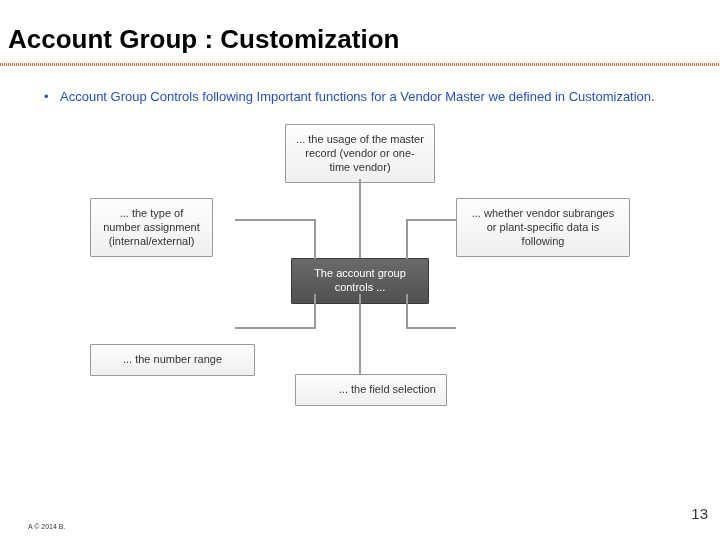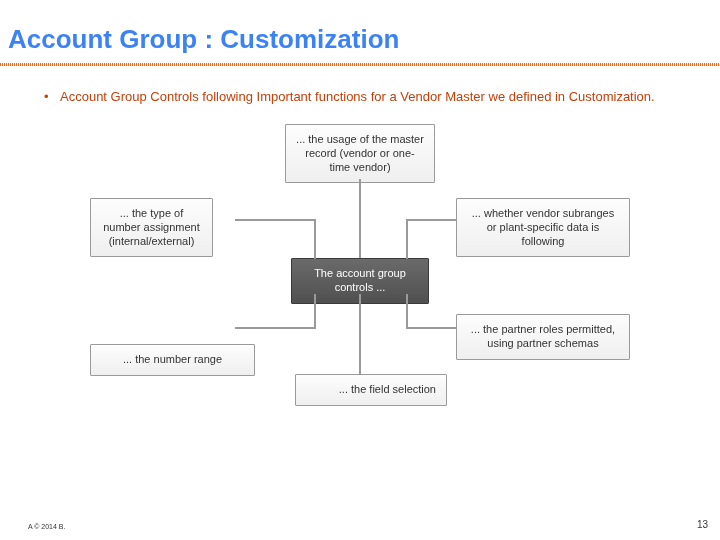--- a/index.html
+++ b/index.html
@@ -5,36 +5,36 @@
     * { margin: 0; padding: 0; box-sizing: border-box; }
     body {
       width: 720px;
       height: 540px;
       background: #fff;
       font-family: Arial, sans-serif;
       position: relative;
       overflow: hidden;
     }
     .title {
-      color: #3b82f6;
+      color: #000000;
       font-size: 26px;
       font-weight: bold;
       padding: 24px 15px 8px 8px;
     }
     .divider {
       width: 100%;
       height: 3px;
       background: repeating-linear-gradient(90deg, #e86a1a 0 1px, #fff 1px 2px);
     }
     .bullet-area {
       padding: 22px 32px 10px 44px;
     }
     .bullet-item {
       font-size: 13px;
-      color: #c2410c;
+      color: #1d4ed8;
       text-align: justify;
       line-height: 1.4;
       position: relative;
       padding-left: 16px;
     }
     .bullet-item::before {
       content: "•";
       position: absolute;
       left: 0;
       top: 0;
@@ -68,22 +68,22 @@
     .footer-left {
       position: absolute;
       left: 28px;
       bottom: 10px;
       font-size: 7px;
       color: #333;
     }
     .footer-right {
       position: absolute;
       right: 12px;
-      bottom: 10px;
-      font-size: 10px;
+      bottom: 18px;
+      font-size: 15px;
       color: #333;
     }
   </style>
 </head>
 <body>
 
 <div class="title">Account Group : Customization</div>
 <div class="divider"></div>
 
 <div class="bullet-area">
@@ -102,21 +102,20 @@
   <div class="line" style="left:224px; top:95px; width:2px; height:40px;"></div>
 
   <div class="box" style="left:0px; top:190px; width:165px;margin-top:30px;">... the number range</div>
   <div class="line" style="left:145px; top:203px; width:80px; height:2px;"></div>
   <div class="line" style="left:224px; top:170px; width:2px; height:35px;"></div>
 
   <div class="box" style="left:366px; top:74px; width:174px;">... whether vendor subranges or plant-specific data is following</div>
   <div class="line" style="left:316px; top:95px; width:50px; height:2px;"></div>
   <div class="line" style="left:316px; top:95px; width:2px; height:40px;"></div>
 
-  <div class="box" style="left:366px; top:190px; width:174px;">... the partner roles permitted, using partner schemas</div>
   <div class="line" style="left:316px; top:203px; width:50px; height:2px;"></div>
   <div class="line" style="left:316px; top:170px; width:2px; height:35px;"></div>
 
   <div class="box" style="left:205px; top:250px; width:152px;text-align:right;">... the field selection</div>
   <div class="line" style="left:269px; top:170px; width:2px; height:80px;"></div>
 
 </div>
 
 <div class="footer-left">A © 2014 B.</div>
 <div class="footer-right">13</div>

